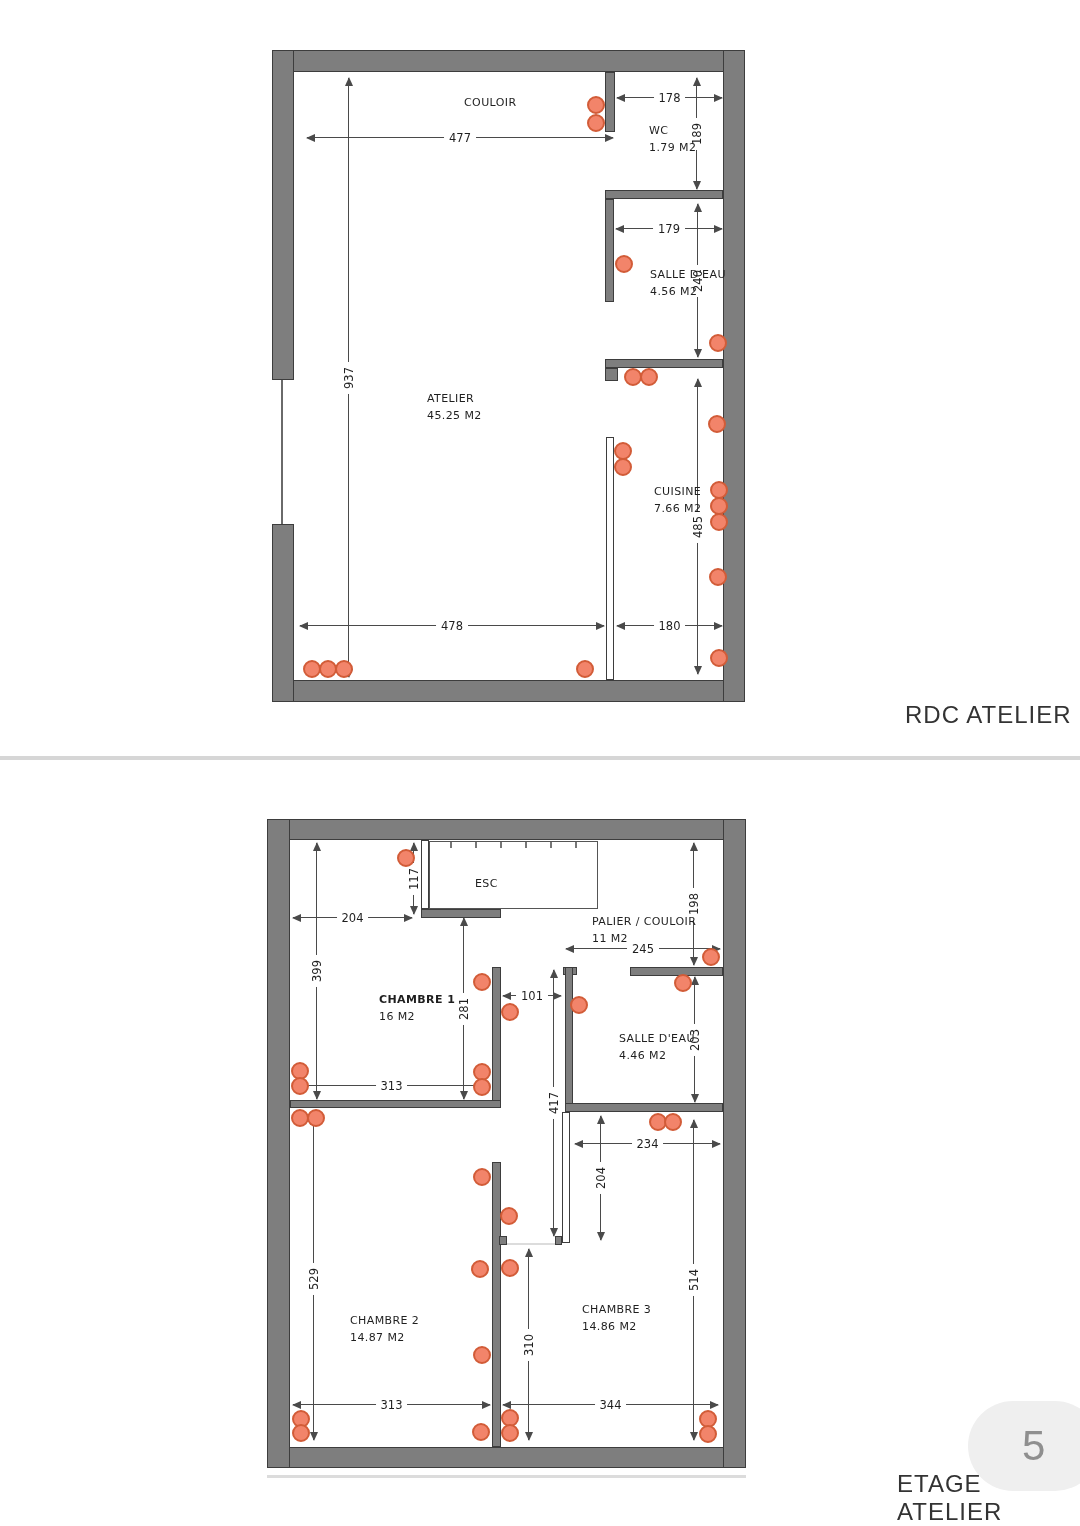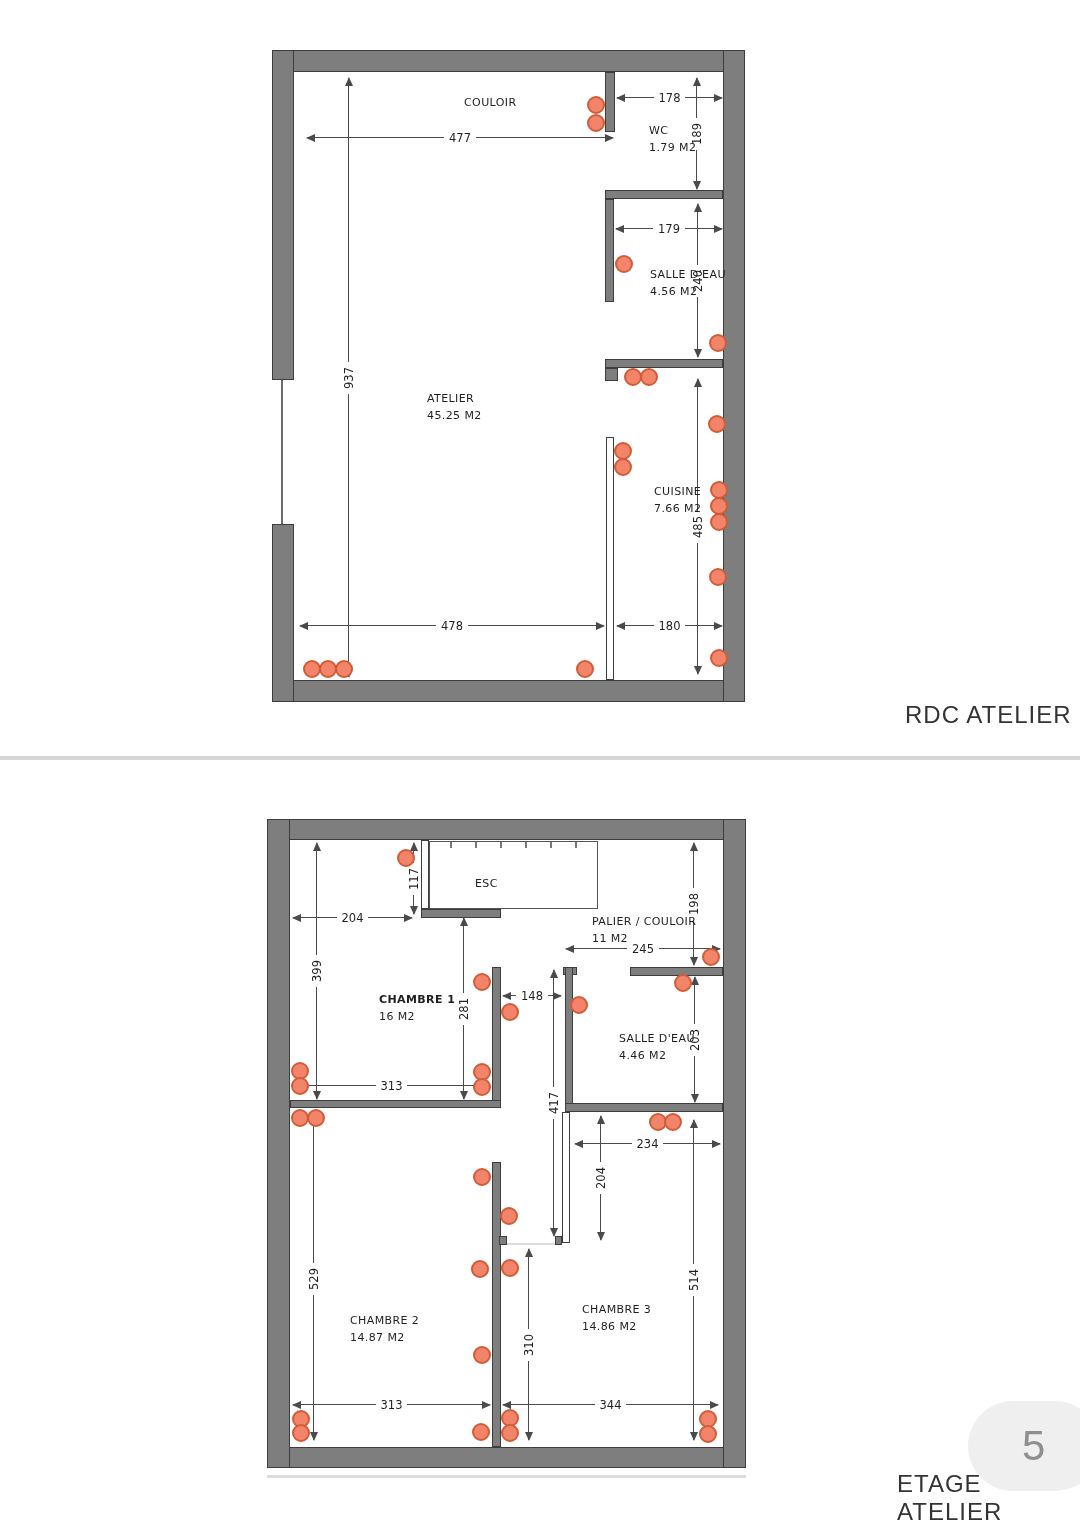--- a/index.html
+++ b/index.html
@@ -183,21 +183,21 @@
       <span class="dlabel">399</span>
     </div>
     <div class="dim dim-v" style="left: 463px; top: 918px; height: 181px;">
       <i class="ar au"></i>
       <i class="ar ad"></i>
       <span class="dlabel">281</span>
     </div>
     <div class="dim dim-h" style="left: 503px; top: 995px; width: 58px;">
       <i class="ar al"></i>
       <i class="ar ar2"></i>
-      <span class="dlabel">148</span>
+      <span class="dlabel">101</span>
     </div>
     <div class="dim dim-h" style="left: 566px; top: 948px; width: 154px;">
       <i class="ar al"></i>
       <i class="ar ar2"></i>
       <span class="dlabel">245</span>
     </div>
     <div class="dim dim-v" style="left: 693px; top: 843px; height: 122px;">
       <i class="ar au"></i>
       <i class="ar ad"></i>
       <span class="dlabel">198</span>

